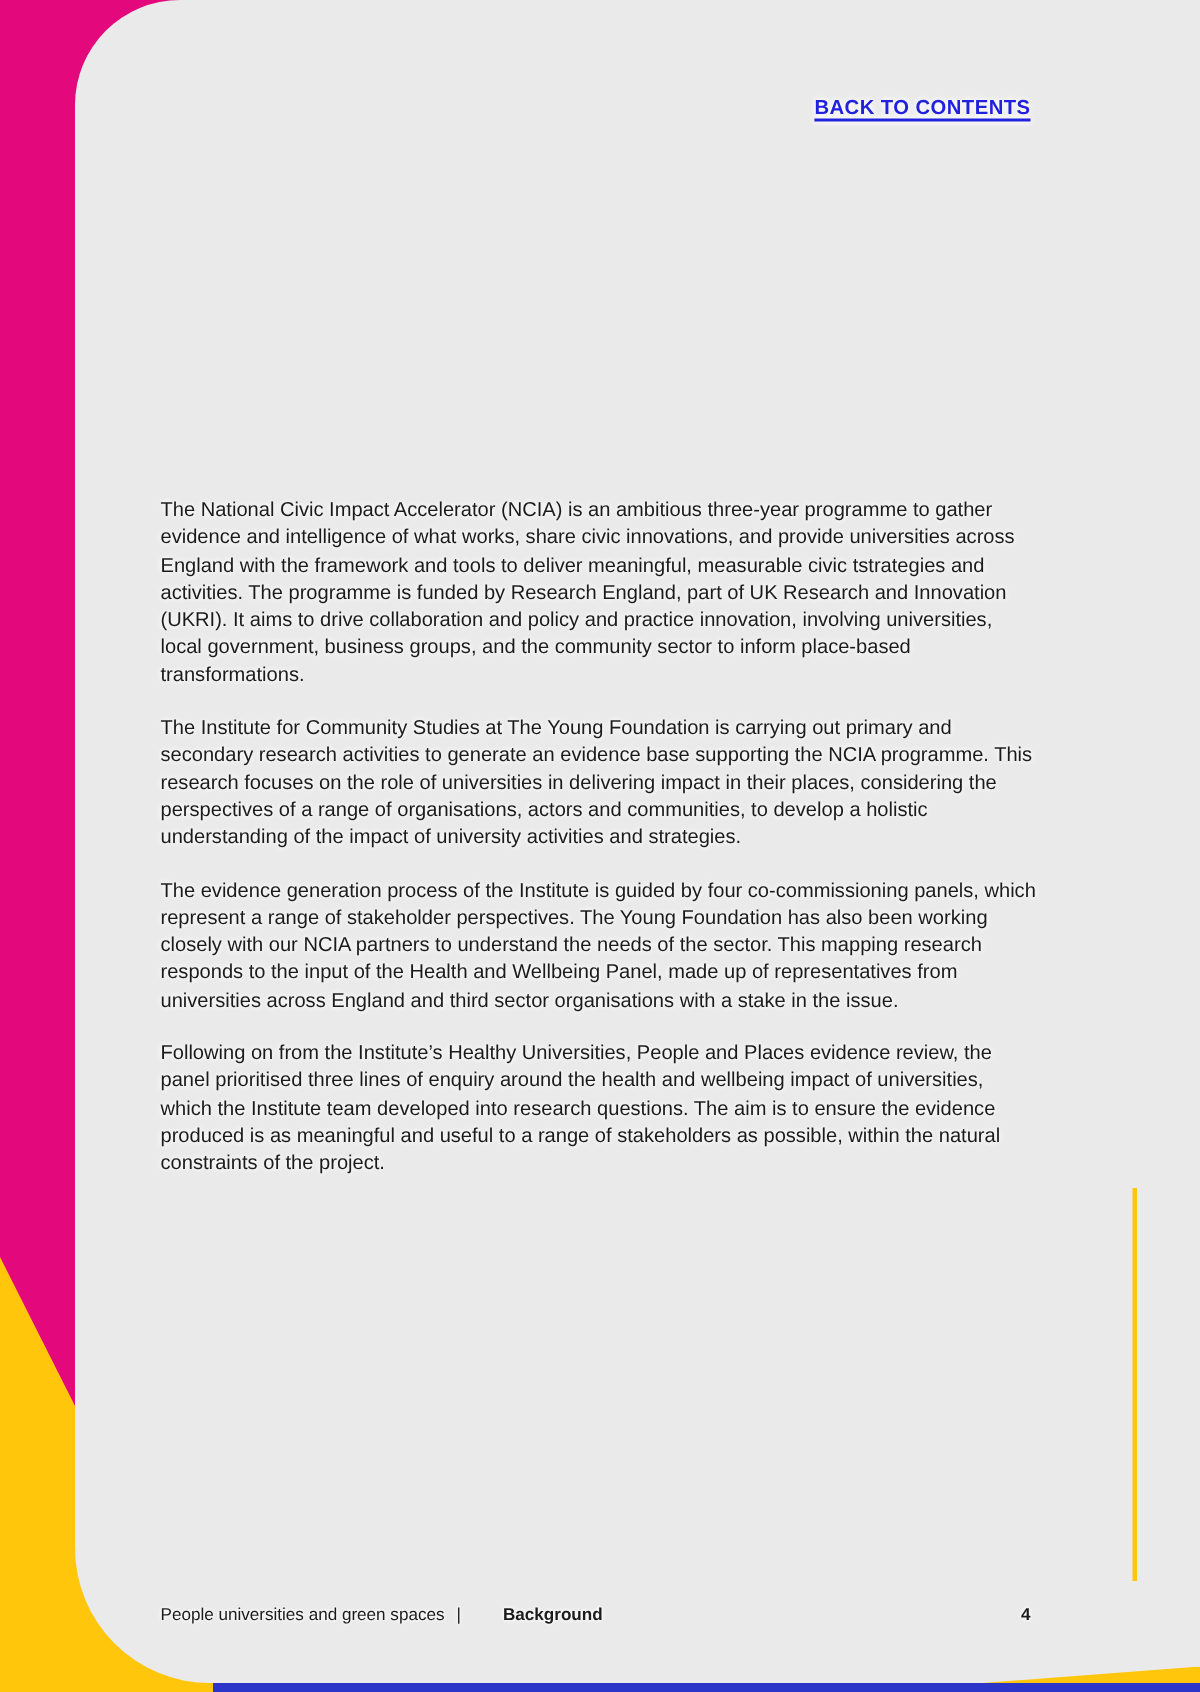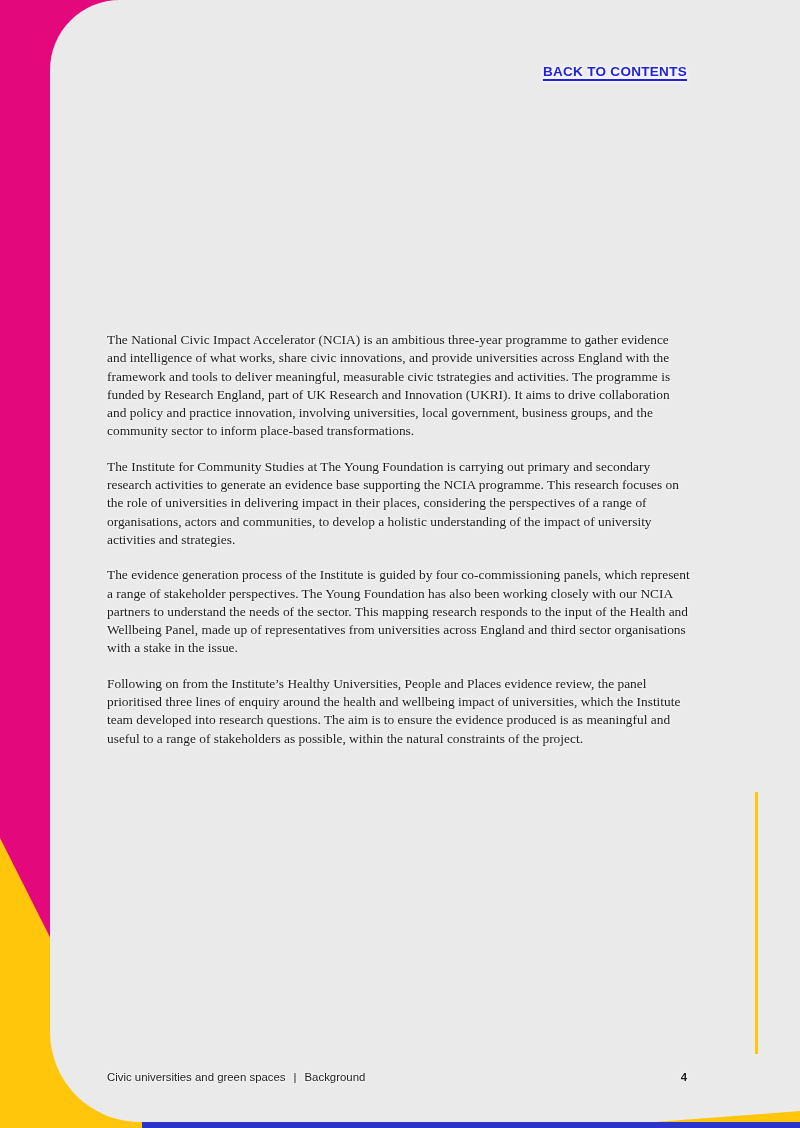--- a/index.html
+++ b/index.html
@@ -46,29 +46,29 @@
     text-underline-offset:3px;
     text-shadow:0 0 4px #fff,0 0 4px #fff;
     cursor:pointer;
     margin-top:25px;
   }
   .text-block{
     position:absolute;left:107px;top:331px;width:584px;
     font-size:13.4px;line-height:18.3px;color:#1b1b1b;
     text-shadow:0 0 4px #fff,0 0 4px #fff;
   }
-  .text-block p{margin:0 0 17px 0;font-family:Liberation Serif, serif;}
+  .text-block p{margin:0 0 17px 0;}
   .footer{
     position:absolute;left:107px;top:1071px;right:113px;
     font-size:11.4px;color:#1b1b1b;
     text-shadow:0 0 3px #fff,0 0 3px #fff;
     display:flex;align-items:center;
   }
   .footer .sep{margin:0 8px;}
-  .footer .section{font-weight:normal;}
+  .footer .section{font-weight:bold;margin-left:20px;}
   .footer .page-num{margin-left:auto;font-weight:bold;}
 </style>
 </head>
 <body>
 
 <div class="pink-shape"></div>
 <div class="blue-bottom-bar"></div>
 <div class="yellow-shape"></div>
 <div class="content-card"></div>
 <div class="yellow-corner-wedge"></div>
@@ -77,17 +77,17 @@
 <a class="back-link">BACK TO CONTENTS</a>
 
 <div class="text-block">
   <p>The National Civic Impact Accelerator (NCIA) is an ambitious three-year programme to gather evidence and intelligence of what works, share civic innovations, and provide universities across England with the framework and tools to deliver meaningful, measurable civic tstrategies and activities. The programme is funded by Research England, part of UK Research and Innovation (UKRI). It aims to drive collaboration and policy and practice innovation, involving universities, local government, business groups, and the community sector to inform place-based transformations.</p>
   <p>The Institute for Community Studies at The Young Foundation is carrying out primary and secondary research activities to generate an evidence base supporting the NCIA programme. This research focuses on the role of universities in delivering impact in their places, considering the perspectives of a range of organisations, actors and communities, to develop a holistic understanding of the impact of university activities and strategies.</p>
   <p>The evidence generation process of the Institute is guided by four co-commissioning panels, which represent a range of stakeholder perspectives. The Young Foundation has also been working closely with our NCIA partners to understand the needs of the sector. This mapping research responds to the input of the Health and Wellbeing Panel, made up of representatives from universities across England and third sector organisations with a stake in the issue.</p>
   <p>Following on from the Institute’s Healthy Universities, People and Places evidence review, the panel prioritised three lines of enquiry around the health and wellbeing impact of universities, which the Institute team developed into research questions. The aim is to ensure the evidence produced is as meaningful and useful to a range of stakeholders as possible, within the natural constraints of the project.</p>
 </div>
 
 <div class="footer">
-  <span class="doc-title">Civic universities and green spaces</span>
+  <span class="doc-title">People universities and green spaces</span>
   <span class="sep">|</span>
   <span class="section">Background</span>
   <span class="page-num">4</span>
 </div>
 
 </body></html>

